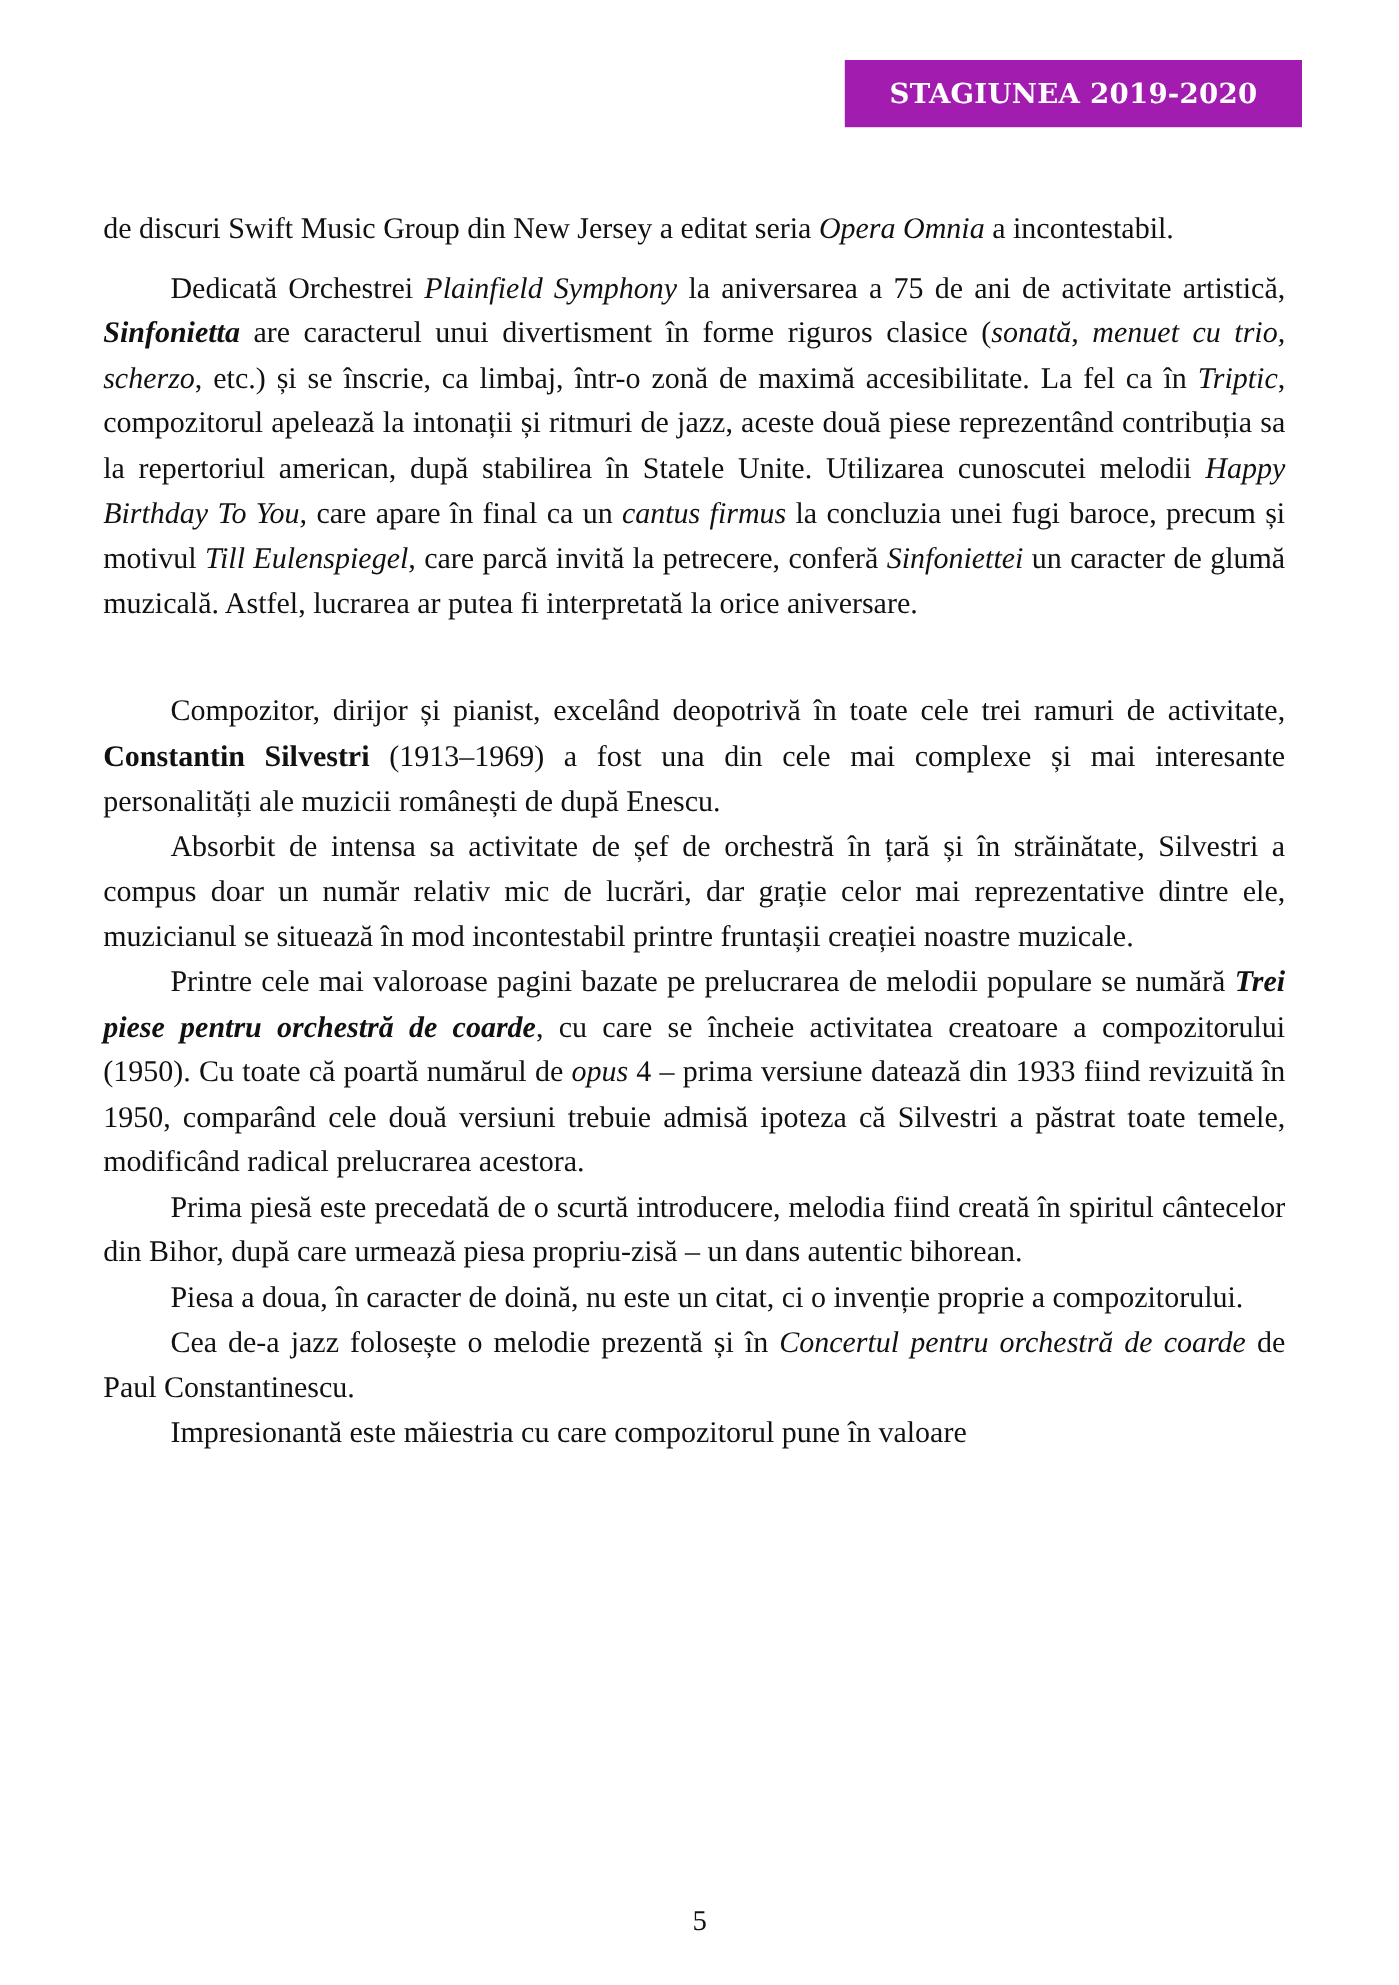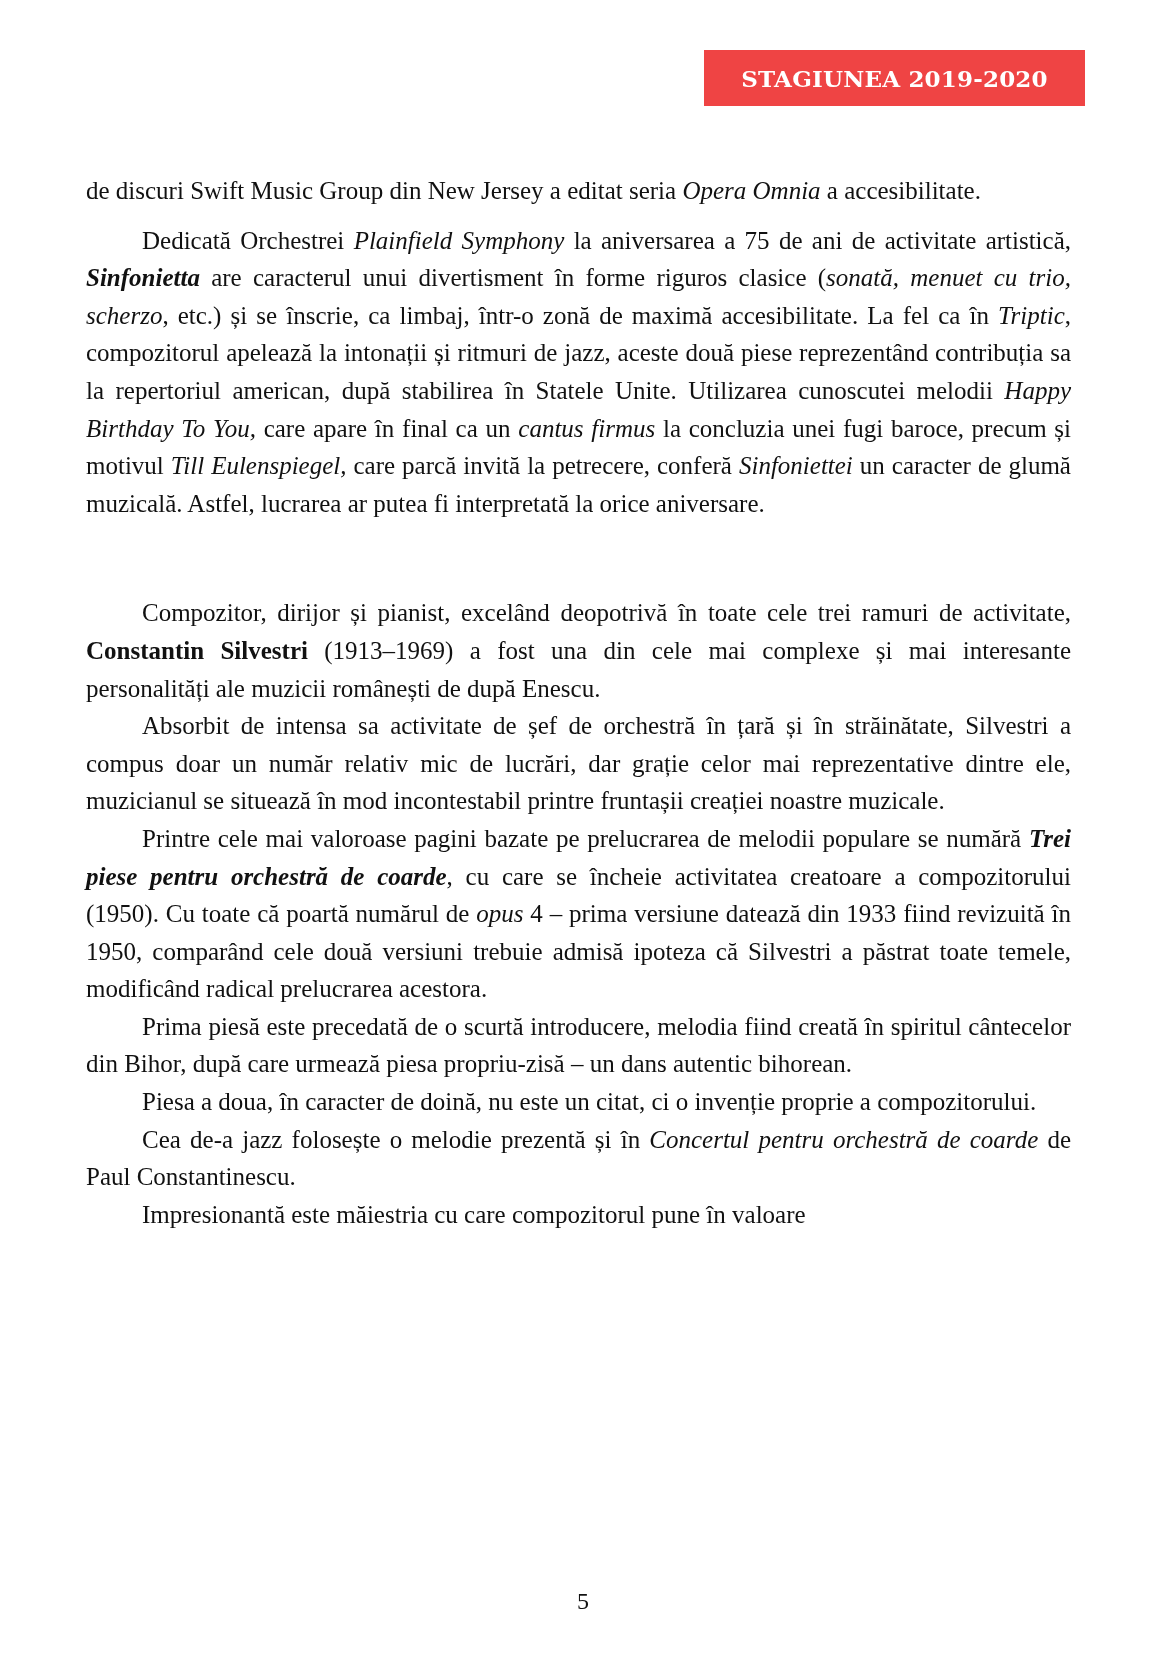--- a/index.html
+++ b/index.html
@@ -1,38 +1,38 @@
 <!DOCTYPE html>
 <html><head>
   <meta charset="utf-8">
   <style>
     html, body { margin: 0; padding: 0; background: #ffffff; }
     body { width: 1166px; height: 1654px; position: relative; overflow: hidden;
       font-family: "DejaVu Serif", "Liberation Serif", serif; color: #111; }
     .badge { position: absolute; left: 704px; top: 50px; width: 381px; height: 56px;
-      background: #ef4444; color: #fff; display: flex; align-items: center; justify-content: center;
+      background: #a21caf; color: #fff; display: flex; align-items: center; justify-content: center;
       font-family: "DejaVu Serif", serif; font-weight: bold; font-size: 23px; letter-spacing: 0.2px; }
     .page { position: absolute; left: 86px; top: 172px; width: 985px; }
     p { margin: 0; font-size: 25px; line-height: 37.6px; text-align: justify;
       font-family: "Liberation Serif", "DejaVu Serif", serif; font-stretch: condensed; }
     .ind { text-indent: 56px; }
     .gap { margin-top: 12px; }
-    .biggap { margin-top: 72px; }
+    .biggap { margin-top: 52px; }
     .pn { position: absolute; left: 0; width: 1166px; top: 1588px; text-align: center;
       font-family: "Liberation Serif", serif; font-size: 24px; }
   </style>
 </head>
 <body>
 
 <div class="badge">
   <span>STAGIUNEA 2019-2020</span>
 </div>
 
 <div class="page">
-  <p><span>de discuri </span><span style="">Swift Music Group</span><span> din New Jersey a editat seria </span><span style="font-style: italic;">Opera Omnia</span><span> a accesibilitate.</span></p>
+  <p><span>de discuri </span><span style="">Swift Music Group</span><span> din New Jersey a editat seria </span><span style="font-style: italic;">Opera Omnia</span><span> a incontestabil.</span></p>
   <p class="ind gap"><span>Dedicată Orchestrei </span><span style="font-style: italic;">Plainfield Symphony</span><span> la aniversarea a 75 de ani de activitate artistică, </span><span style="font-style: italic; font-weight: bold;">Sinfonietta</span><span> are caracterul unui divertisment  în forme riguros clasice (</span><span style="font-style: italic;">sonată, menuet cu trio, scherzo</span><span>, etc.) și se înscrie, ca limbaj, într-o zonă de maximă accesibilitate. La fel ca în </span><span style="font-style: italic;">Triptic</span><span>, compozitorul apelează la intonații și ritmuri de jazz, aceste două piese reprezentând contribuția sa la repertoriul american, după stabilirea în Statele Unite. Utilizarea cunoscutei melodii </span><span style="font-style: italic;">Happy Birthday To You,</span><span> care apare în final ca un </span><span style="font-style: italic;">cantus firmus</span><span> la concluzia unei fugi baroce, precum și motivul </span><span style="font-style: italic;">Till Eulenspiegel,</span><span> care parcă invită la petrecere, conferă </span><span style="font-style: italic;">Sinfoniettei</span><span> un caracter de glumă muzicală. Astfel, lucrarea ar putea fi interpretată la orice aniversare.</span></p>
   <p class="ind biggap"><span>Compozitor, dirijor și pianist, excelând deopotrivă în toate cele trei ramuri de activitate, </span><span style="font-weight: bold;">Constantin Silvestri</span><span> (1913–1969) a fost una din cele mai complexe și mai interesante personalități ale muzicii românești de după Enescu.</span></p>
   <p class="ind"><span>Absorbit de intensa sa activitate de șef de orchestră în țară și în străinătate, Silvestri a compus doar un număr relativ mic de lucrări, dar grație celor mai reprezentative dintre ele, muzicianul se situează în mod incontestabil printre fruntașii creației noastre muzicale.</span></p>
   <p class="ind"><span>Printre cele mai valoroase pagini bazate pe prelucrarea de melodii populare se numără </span><span style="font-style: italic; font-weight: bold;">Trei piese pentru orchestră de coarde</span><span>, cu care se încheie activitatea creatoare a compozitorului (1950). Cu toate că poartă numărul de </span><span style="font-style: italic;">opus</span><span> 4 – prima versiune datează din 1933 fiind revizuită în 1950, comparând cele două versiuni trebuie admisă ipoteza că Silvestri a păstrat toate temele, modificând radical prelucrarea acestora.</span></p>
   <p class="ind"><span>Prima piesă este precedată de o scurtă introducere, melodia fiind creată în spiritul cântecelor din Bihor, după care urmează piesa propriu-zisă – un dans autentic bihorean.</span></p>
   <p class="ind"><span>Piesa a doua, în caracter de doină, nu este un citat, ci o invenție proprie a compozitorului.</span></p>
   <p class="ind"><span>Cea de-a jazz folosește o melodie prezentă și în </span><span style="font-style: italic;">Concertul pentru orchestră de coarde</span><span> de Paul Constantinescu.</span></p>
   <p class="ind"><span>Impresionantă este măiestria cu care compozitorul pune în valoare</span></p>
 </div>
 

